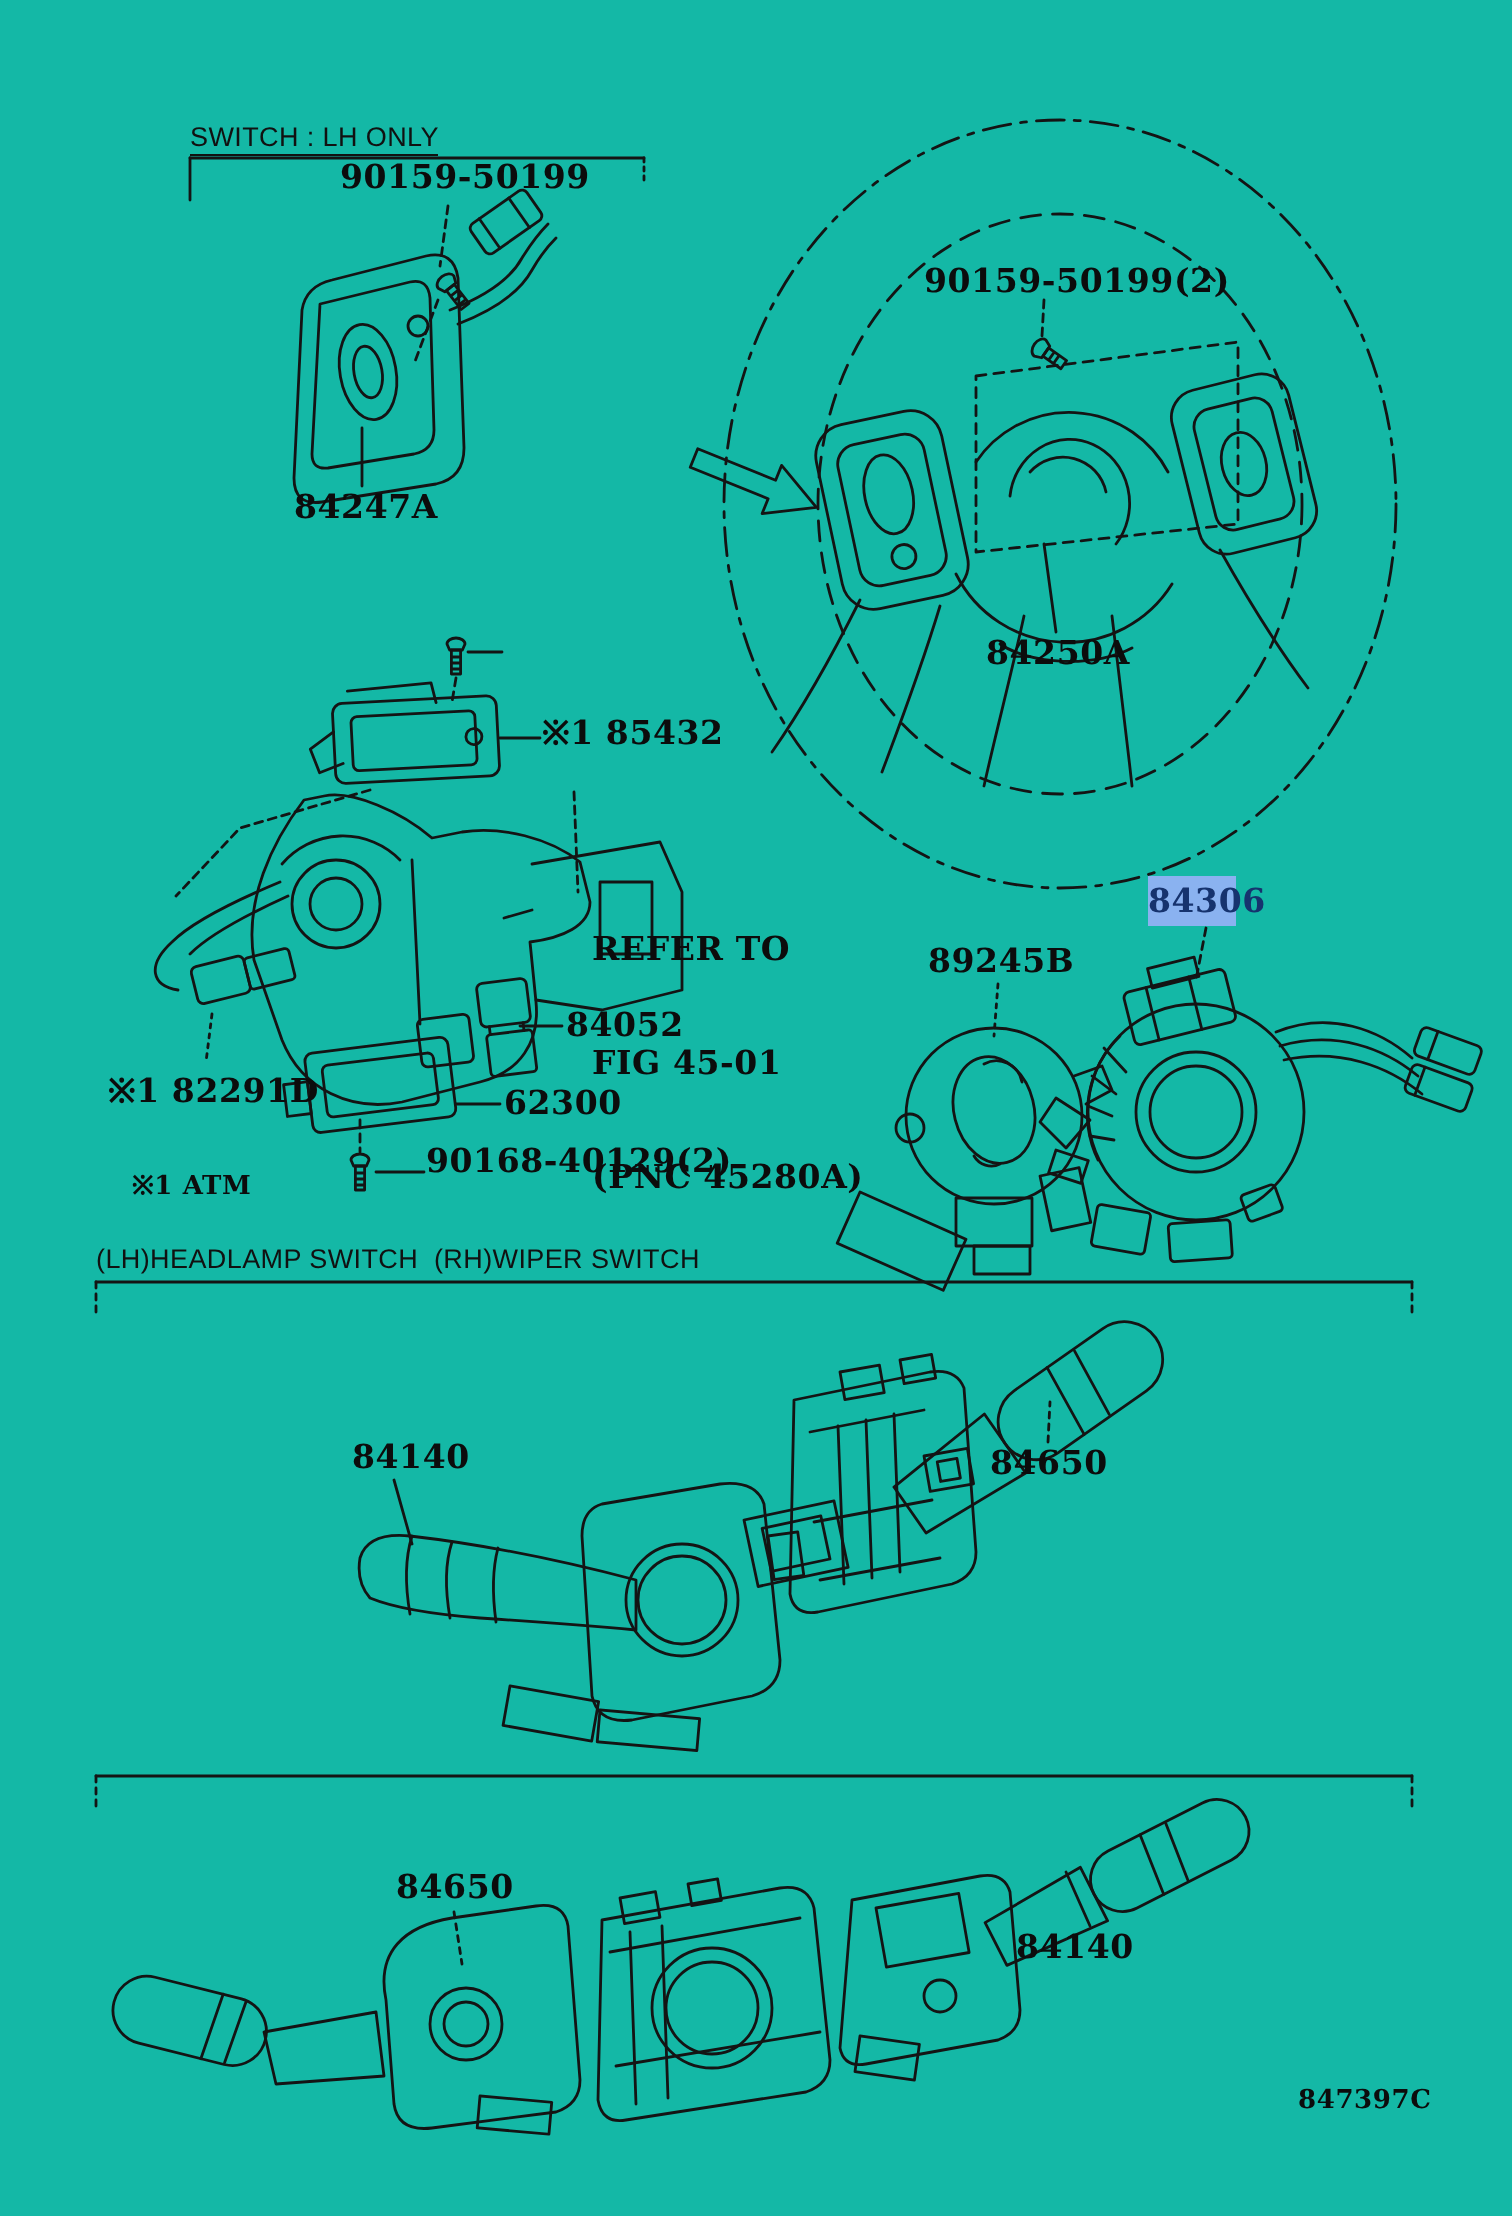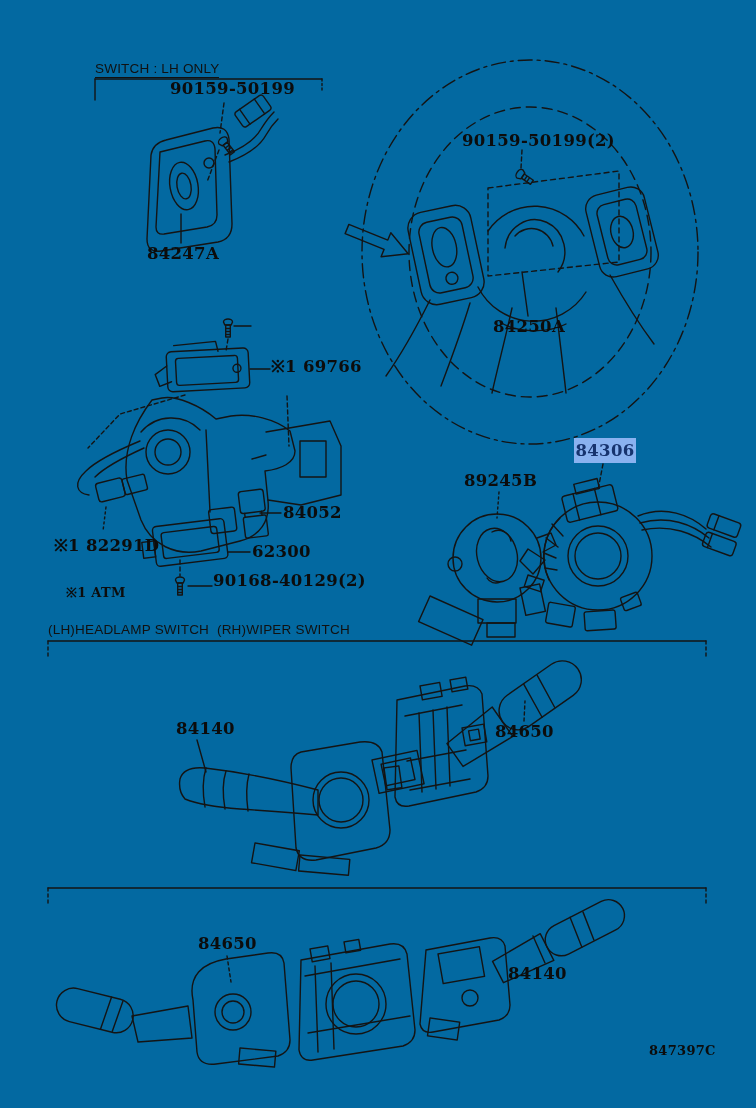--- a/index.html
+++ b/index.html
@@ -1,16 +1,16 @@
 <!DOCTYPE html>
 <html><head>
 <meta charset="utf-8">
 <style>
   html,body{margin:0;padding:0;background:#fff;}
-  #stage{position:relative;width:756px;height:1108px;background:#0369a1;overflow:hidden;
+  #stage{position:relative;width:756px;height:1108px;background:#14b8a6;overflow:hidden;
          font-family:"Liberation Sans",sans-serif;color:#111;}
   #art{position:absolute;left:0;top:0;z-index:1;}
   #art path,#art rect,#art circle,#art ellipse,#art line,#art polyline,#art polygon{
       fill:none;stroke:#141414;stroke-width:1.4;stroke-linecap:round;stroke-linejoin:round;}
   .lbl{position:absolute;z-index:2;white-space:pre;}
   .pn{font:700 16.5px "DejaVu Serif",serif;letter-spacing:.3px;color:#0c0c0c;}
   .pn-sm{font:700 13px "DejaVu Serif",serif;letter-spacing:.3px;color:#0c0c0c;}
   .hdr{font:400 13.5px "Liberation Sans",sans-serif;letter-spacing:.2px;color:#111;}
   .hdr-u{border-bottom:1.5px solid #111;padding-bottom:1px;}
   .refer{line-height:19px;}
@@ -324,36 +324,41 @@
 
   <div class="lbl pn" style="left:170px;top:79px;">90159-50199</div>
 
   <div class="lbl pn" style="left:147px;top:244px;">84247A</div>
 
   <div class="lbl pn" style="left:462px;top:131px;">90159-50199(2)</div>
 
   <div class="lbl pn" style="left:493px;top:317px;">84250A</div>
 
 
-  <div class="lbl pn" style="left:271px;top:354px;">※1 69766</div>
-
+  <div class="lbl pn" style="left:271px;top:354px;">※1 85432</div>
+
+  <div class="lbl pn refer" style="left:296px;top:427px;">
+    <div>REFER TO</div>
+    <div>FIG 45-01</div>
+    <div>(PNC 45280A)</div>
+  </div>
 
   <div class="lbl pn" style="left:283px;top:503px;">84052</div>
 
   <div class="lbl pn" style="left:54px;top:533px;text-align:right;">※1 82291D</div>
 
   <div class="lbl pn" style="left:252px;top:542px;">62300</div>
 
   <div class="lbl pn" style="left:213px;top:571px;">90168-40129(2)</div>
 
   <div class="lbl pn-sm" style="left:66px;top:583px;">※1 ATM</div>
 
   <div class="lbl pn" style="left:464px;top:471px;">89245B</div>
 
-  <div class="lbl pn hl" style="left:574px;top:438px;width:62px;height:25px;">84306</div>
+  <div class="lbl pn hl" style="left:574px;top:438px;width:44px;height:25px;">84306</div>
 
   <div class="lbl hdr" style="left:48px;top:622px;">(LH)HEADLAMP SWITCH  (RH)WIPER SWITCH</div>
 
   <div class="lbl pn" style="left:176px;top:719px;">84140</div>
 
   <div class="lbl pn" style="left:495px;top:722px;">84650</div>
 
 
   <div class="lbl pn" style="left:198px;top:934px;">84650</div>
 

